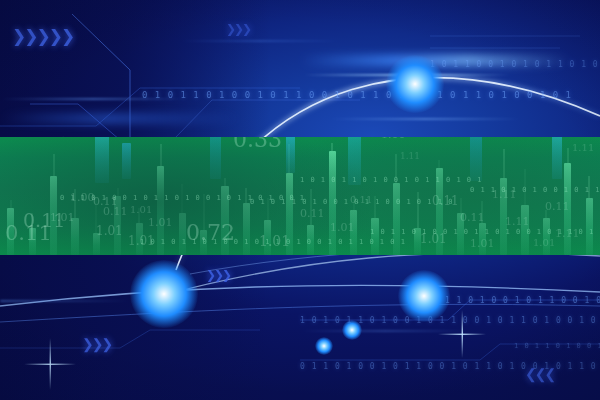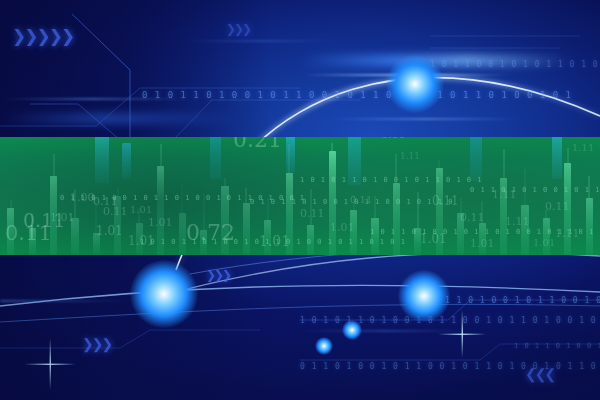--- a/index.html
+++ b/index.html
@@ -286,21 +286,21 @@
     <div class="gshade"></div>
     <div id="gbins">
         <div class="gbin" style="left: 60px; top: 57px; font-size: 7px;">0 1 1 0 1 0 0 1 0 1 1 0 1 0 0 1 0 1 1 0 1 0 0 1</div>
         <div class="gbin" style="left: 140px; top: 101px; font-size: 7px;">1 0 1 0 1 1 0 1 0 0 1 0 1 1 0 1 0 0 1 0 1 1 0 1 0 1</div>
         <div class="gbin" style="left: 250px; top: 61px; font-size: 7px;">0 1 0 1 1 0 1 0 0 1 0 1 1 0 0 1 0 1 1 0</div>
         <div class="gbin" style="left: 370px; top: 91px; font-size: 7px;">1 0 1 1 0 1 0 0 1 0 1 1 0 1 0 0 1 0 1 1 0 1</div>
         <div class="gbin" style="left: 470px; top: 49px; font-size: 7px;">0 1 1 0 1 0 1 0 0 1 0 1 1 0 1 0 0 1</div>
         <div class="gbin" style="left: 300px; top: 39px; font-size: 7px;">1 0 1 0 1 1 0 1 0 0 1 0 1 1 0 1 0 1</div>
       </div>
     <div id="gnums">
-        <div class="gnum" style="left: 233px; top: -10px; font-size: 22px; opacity: 0.5;">0.21</div>
+        <div class="gnum" style="left: 233px; top: -10px; font-size: 22px; opacity: 0.5;">0.33</div>
         <div class="gnum" style="left: 381px; top: -9px; font-size: 11px; opacity: 0.42;">1.11</div>
         <div class="gnum" style="left: 70px; top: 54px; font-size: 11px; opacity: 0.4;">1.00</div>
         <div class="gnum" style="left: 93px; top: 58px; font-size: 11px; opacity: 0.4;">0.11</div>
         <div class="gnum" style="left: 50px; top: 74px; font-size: 11px; opacity: 0.4;">1.01</div>
         <div class="gnum" style="left: 103px; top: 68px; font-size: 11px; opacity: 0.38;">0.11</div>
         <div class="gnum" style="left: 130px; top: 67px; font-size: 10px; opacity: 0.35;">1.01</div>
         <div class="gnum" style="left: 23px; top: 72px; font-size: 19px; opacity: 0.5;">0.11</div>
         <div class="gnum" style="left: 5px; top: 84px; font-size: 21px; opacity: 0.5;">0.11</div>
         <div class="gnum" style="left: 96px; top: 87px; font-size: 12px; opacity: 0.42;">1.01</div>
         <div class="gnum" style="left: 128px; top: 97px; font-size: 12px; opacity: 0.4;">1.01</div>

